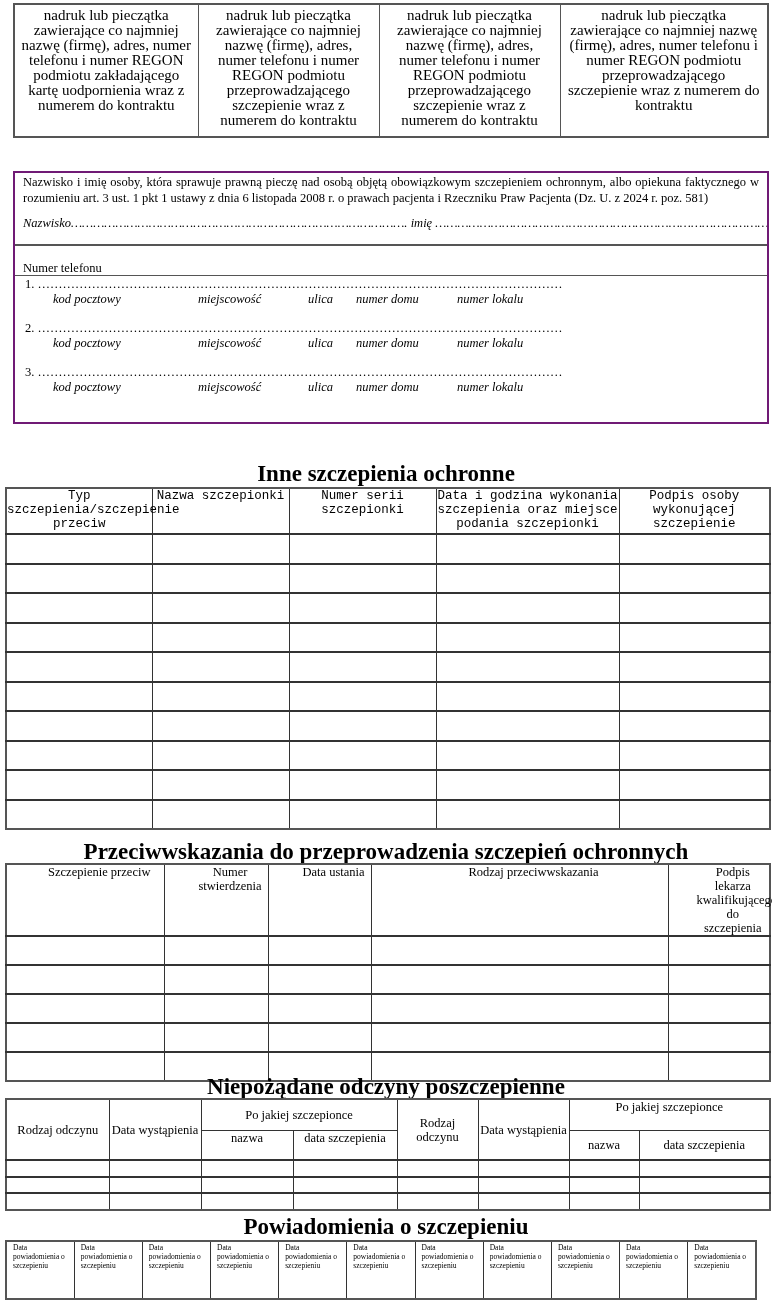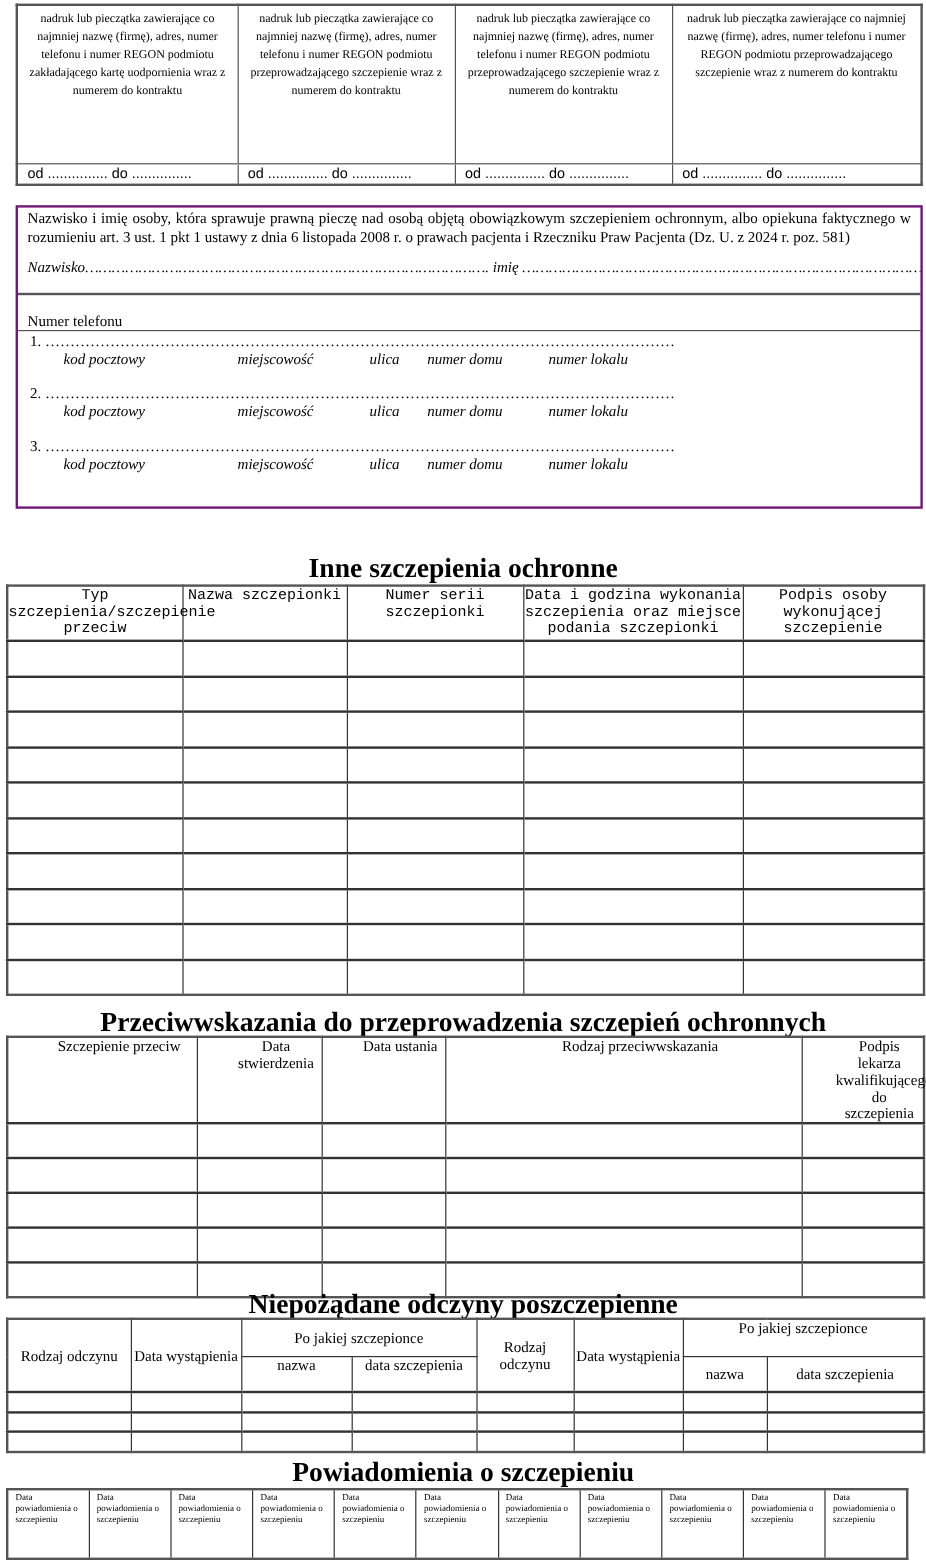--- a/index.html
+++ b/index.html
@@ -3,21 +3,21 @@
 <meta charset="utf-8">
 <style>
   html, body { margin: 0; padding: 0; background: #ffffff; }
   body { width: 772px; height: 1301px; position: relative; overflow: hidden; font-family: "Liberation Serif", serif; color: #000; }
   .abs { position: absolute; }
   table { border-collapse: collapse; table-layout: fixed; }
   td, th { padding: 0; vertical-align: top; font-weight: normal; }
 
   
   #stamps { left: 13px; top: 3px; width: 754px; border: 2px solid #555; }
-  #stamps td { border-left: 1px solid #555; border-right: 1px solid #555; font-size: 10px; line-height: 15px; text-align: center; }
+  #stamps td { border-left: 1px solid #555; border-right: 1px solid #555; font-size: 15px; line-height: 15px; text-align: center; }
   #stamps .stamp-text { height: 131px; padding: 3px 6px 0 6px; box-sizing: border-box; }
   #stamps .odo { border-top: 1px solid #555; font-family: "Liberation Sans", sans-serif; font-size: 12px; text-align: left; padding: 0 0 0 8px; height: 16px; line-height: 15px; }
 
   
   #guardian { left: 13px; top: 171px; width: 756px; border: 2px solid #701a75; box-sizing: border-box; }
   #guardian .intro { font-size: 12.5px; line-height: 15.5px; padding: 2px 8px 0 8px; text-align: justify; }
   #guardian .names { font-size: 12.5px; font-style: italic; padding: 10px 8px 0 8px; height: 28px; white-space: nowrap; overflow: hidden; }
   #guardian .phone-row { border-top: 2px solid #555; height: 29px; position: relative; }
   #guardian .phone-row span { position: absolute; left: 8px; bottom: 0px; font-size: 12.5px; line-height: 14px; }
   #addr { border-top: 1px solid #555; display: flex; height: 146px; }
@@ -69,26 +69,20 @@
         </td>
     <td>
           <div class="stamp-text">nadruk lub pieczątka zawierające co najmniej nazwę (firmę), adres, numer telefonu i numer REGON podmiotu przeprowadzającego szczepienie wraz z numerem do kontraktu</div>
         </td>
     <td>
           <div class="stamp-text">nadruk lub pieczątka zawierające co najmniej nazwę (firmę), adres, numer telefonu i numer REGON podmiotu przeprowadzającego szczepienie wraz z numerem do kontraktu</div>
         </td>
     <td>
           <div class="stamp-text">nadruk lub pieczątka zawierające co najmniej nazwę (firmę), adres, numer telefonu i numer REGON podmiotu przeprowadzającego szczepienie wraz z numerem do kontraktu</div>
         </td>
-  </tr>
-  <tr>
-    <td class="odo">od ............... do ...............</td>
-    <td class="odo">od ............... do ...............</td>
-    <td class="odo">od ............... do ...............</td>
-    <td class="odo">od ............... do ...............</td>
   </tr>
 </tbody>
   </table>
 
 <div id="guardian" class="abs">
   <div class="intro">Nazwisko i imię osoby, która sprawuje prawną pieczę nad osobą objętą obowiązkowym szczepieniem ochronnym, albo opiekuna faktycznego w rozumieniu art. 3 ust. 1 pkt 1 ustawy z dnia 6 listopada 2008 r. o prawach pacjenta i Rzeczniku Praw Pacjenta (Dz. U. z 2024 r. poz. 581)</div>
   <div class="names">
     <span>Nazwisko</span><span>……………………………………………………………………………….</span><span> imię </span><span>………………………………………………………………………………..</span>
   </div>
   <div class="phone-row">
@@ -227,21 +221,21 @@
   <colgroup>
       <col style="width:158px">
       <col style="width:104px">
       <col style="width:103px">
       <col style="width:297px">
       <col style="width:102px">
     </colgroup>
   <tbody>
       <tr class="head">
     <td>Szczepienie przeciw</td>
-    <td>Data stwierdzenia</td>
+    <td>Numer stwierdzenia</td>
     <td>Data ustania</td>
     <td>Rodzaj przeciwwskazania</td>
     <td>Podpis lekarza kwalifikującego do szczepienia</td>
   </tr>
   </tbody>
     <tbody id="contra-body">
       <tr class="body">
         <td></td>
         <td></td>
         <td></td>

